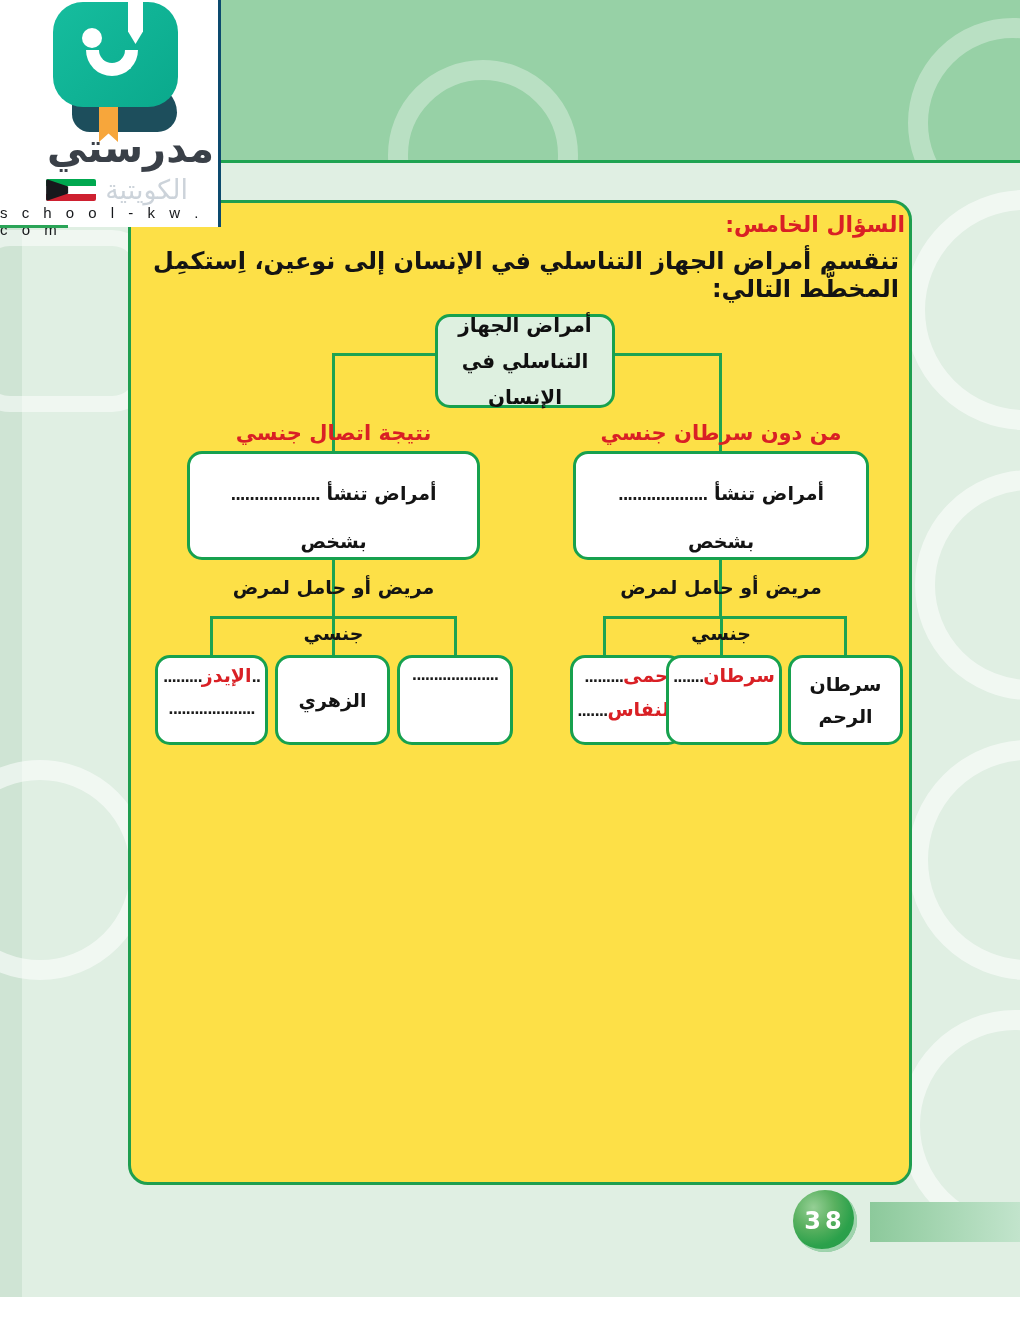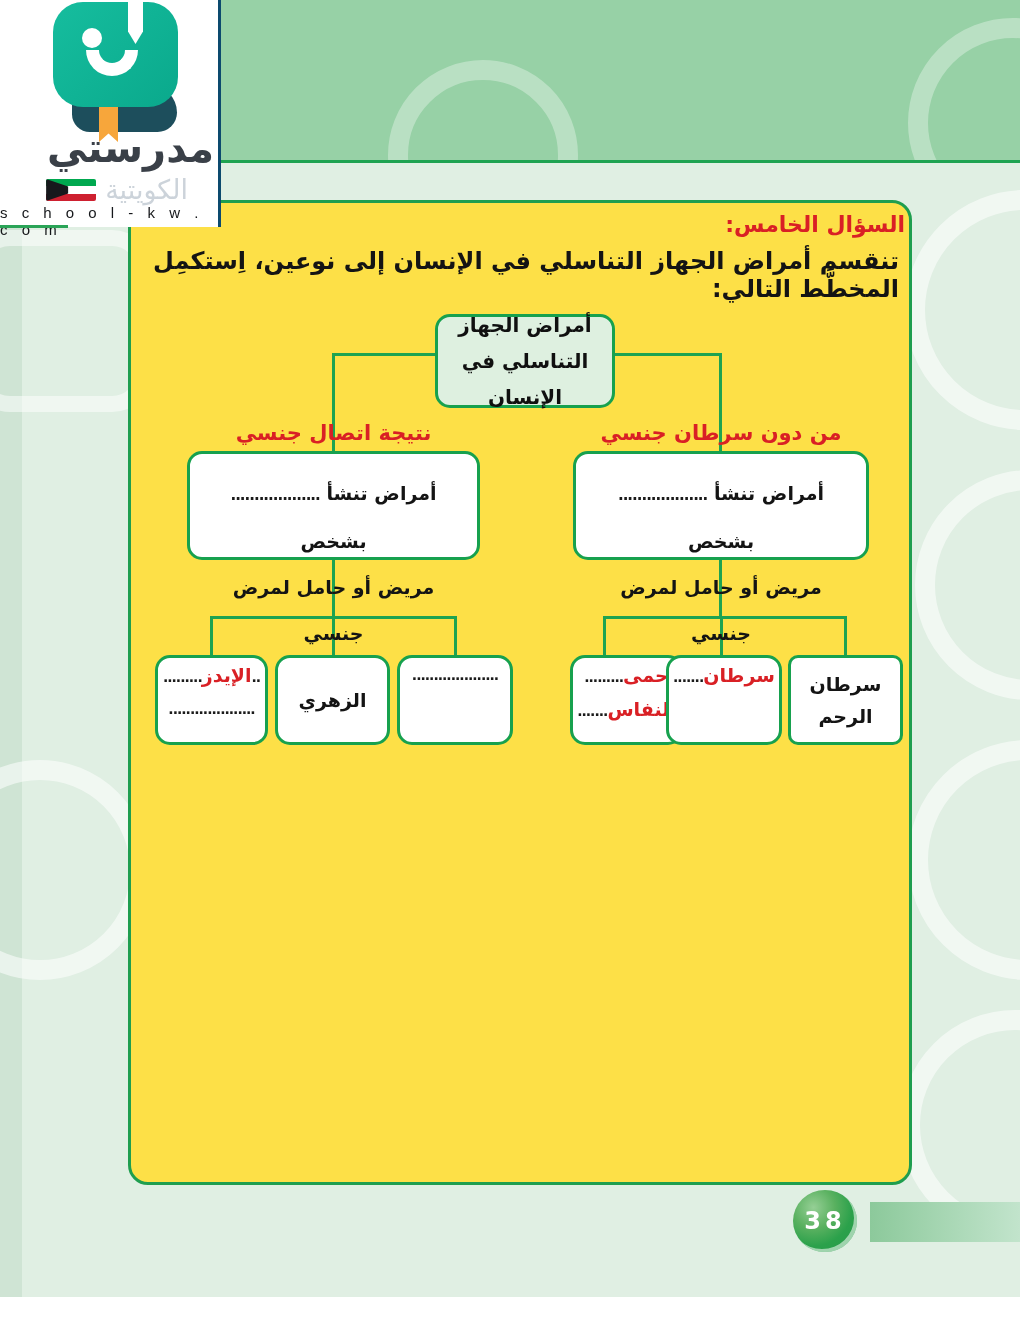--- a/index.html
+++ b/index.html
@@ -169,21 +169,21 @@
     <div><span class="dots">....................</span></div>
   </div>
 
   <div class="node leaf" style="left:417px;width:113px;margin-left:22px;">
     <div><span class="ans">حمى</span><span class="dots">.........</span></div>
     <div><span class="ans">النفاس</span><span class="dots">.......</span></div>
   </div>
   <div class="node leaf" style="left:535px;width:116px;">
     <div><span class="ans">سرطان</span><span class="dots">.......</span></div>
   </div>
-  <div class="node leaf center" style="left:657px;width:115px;border-radius:10px;">
+  <div class="node leaf center" style="left:657px;width:115px;">
     <div>سرطان الرحم</div>
   </div>
 
 </div>
 
 <div class="abs pn-band"></div>
 <div class="abs pn-circle">
   <span>38</span>
 </div>
 

